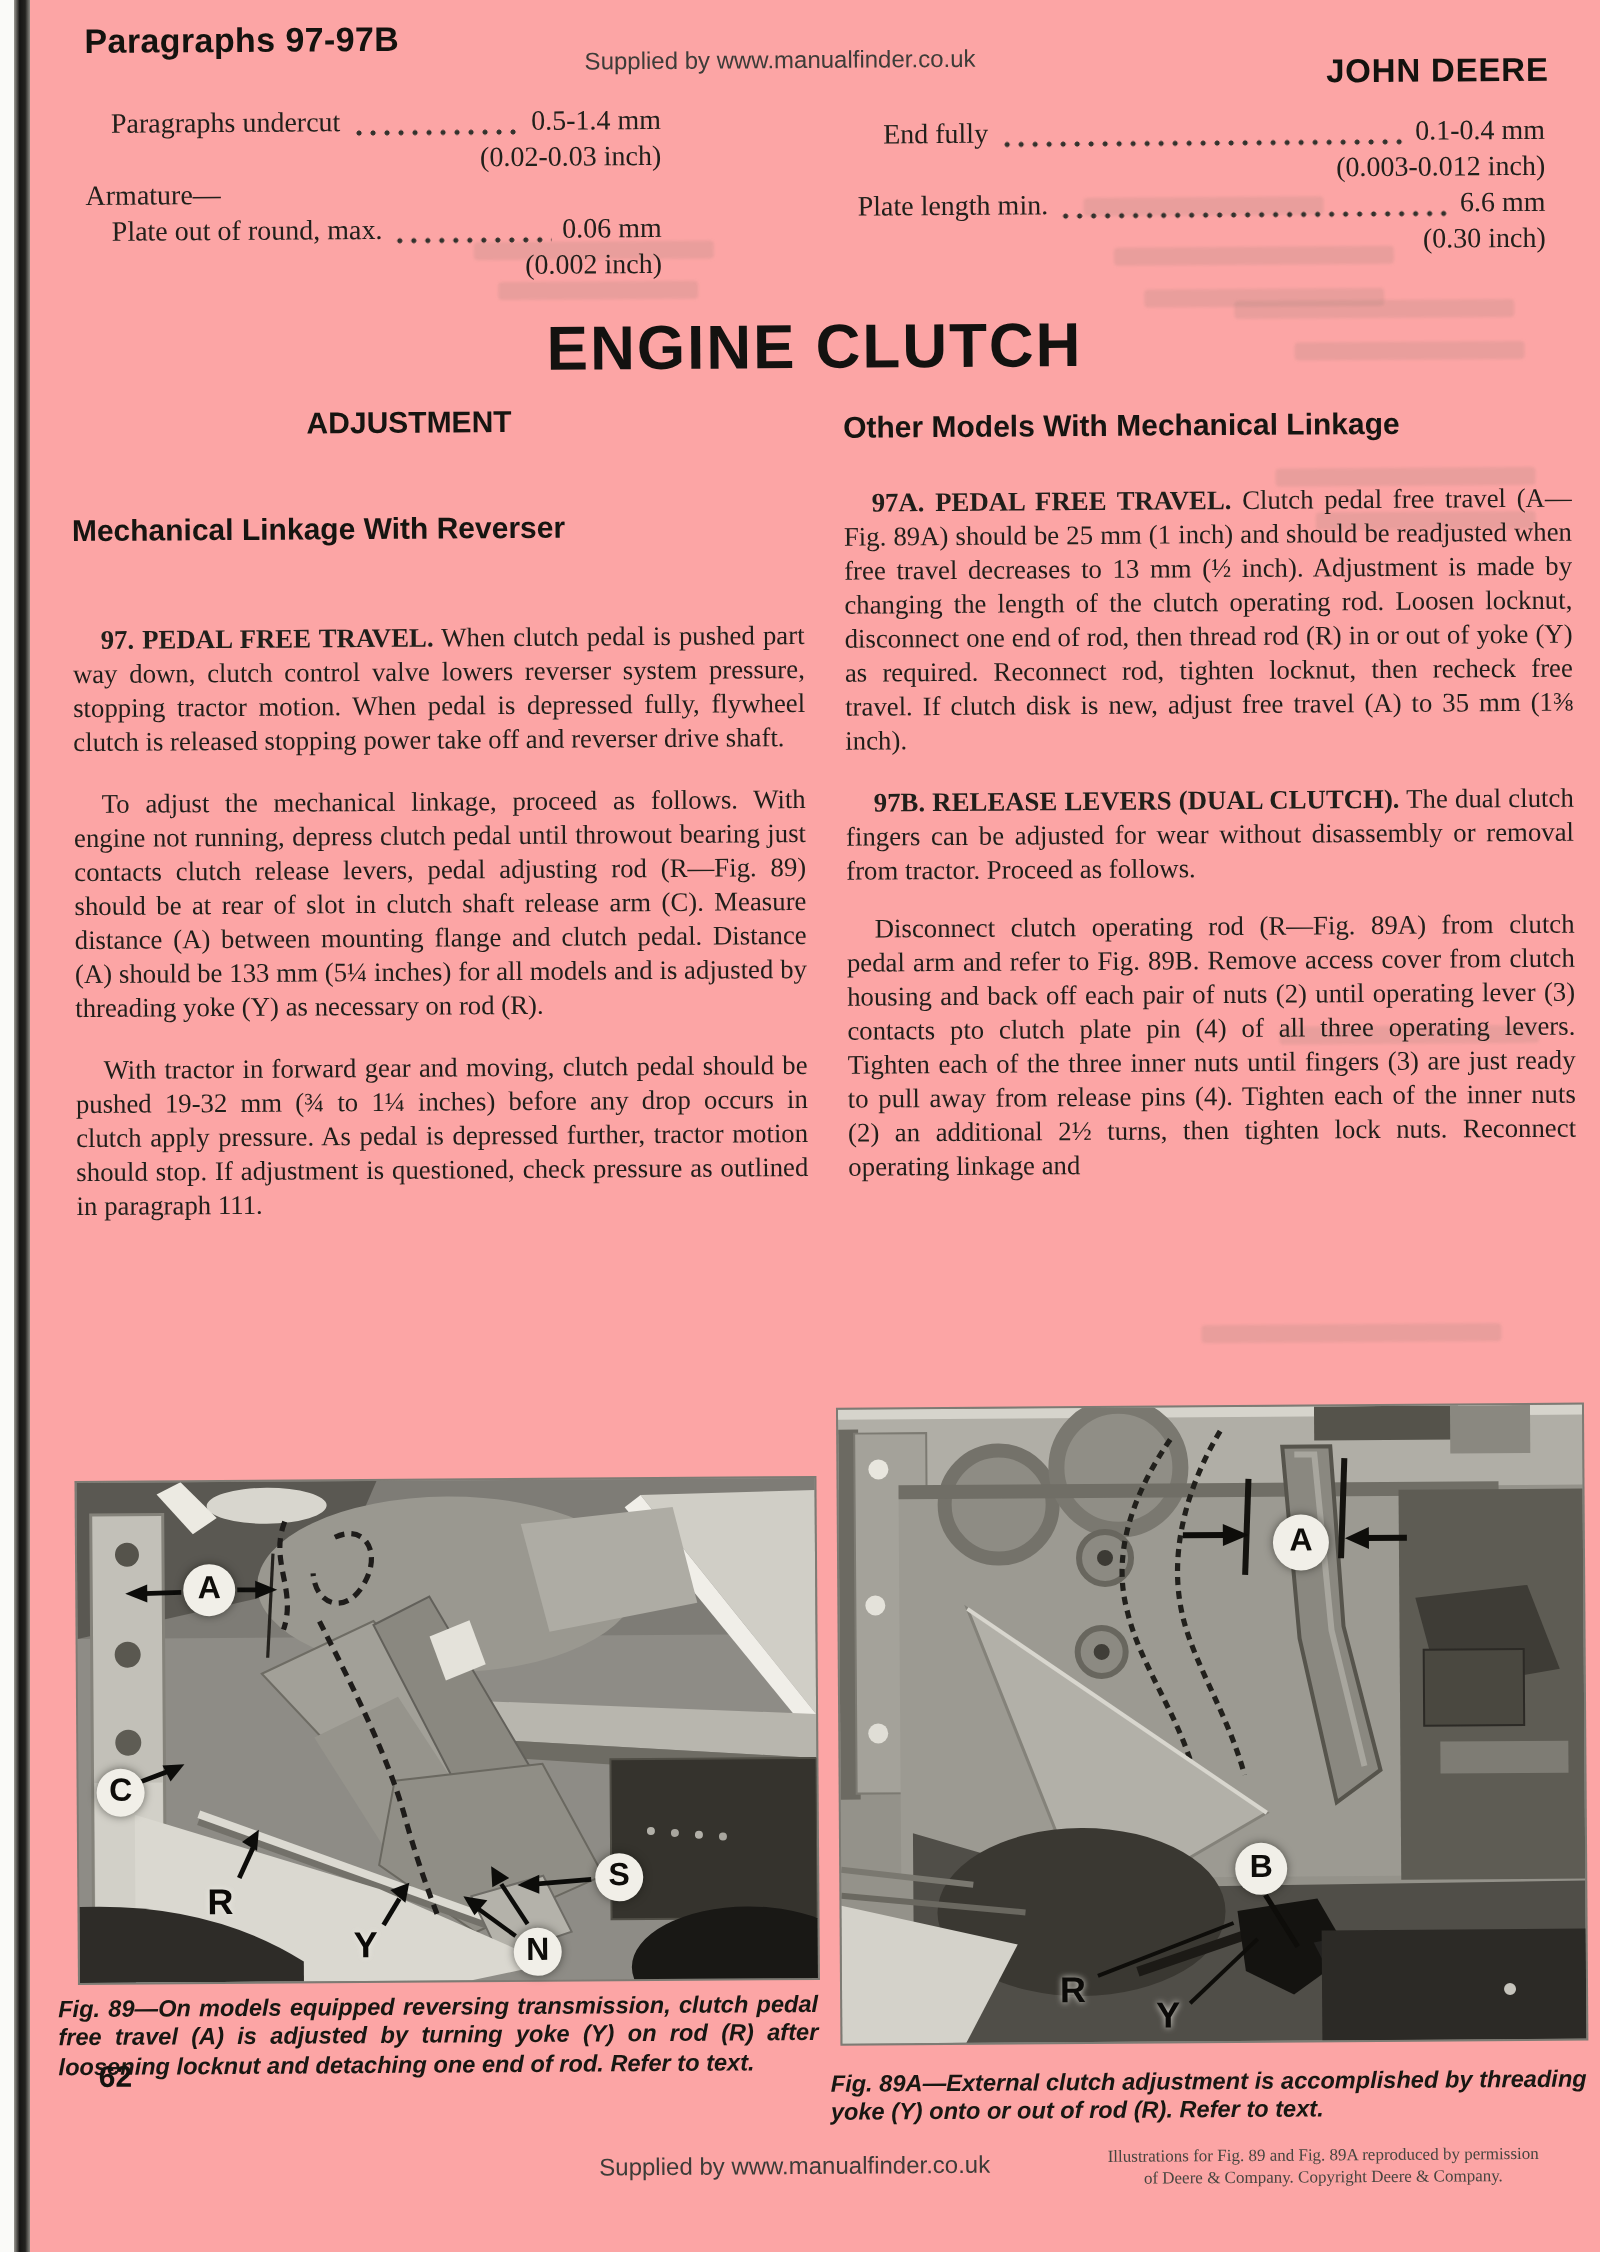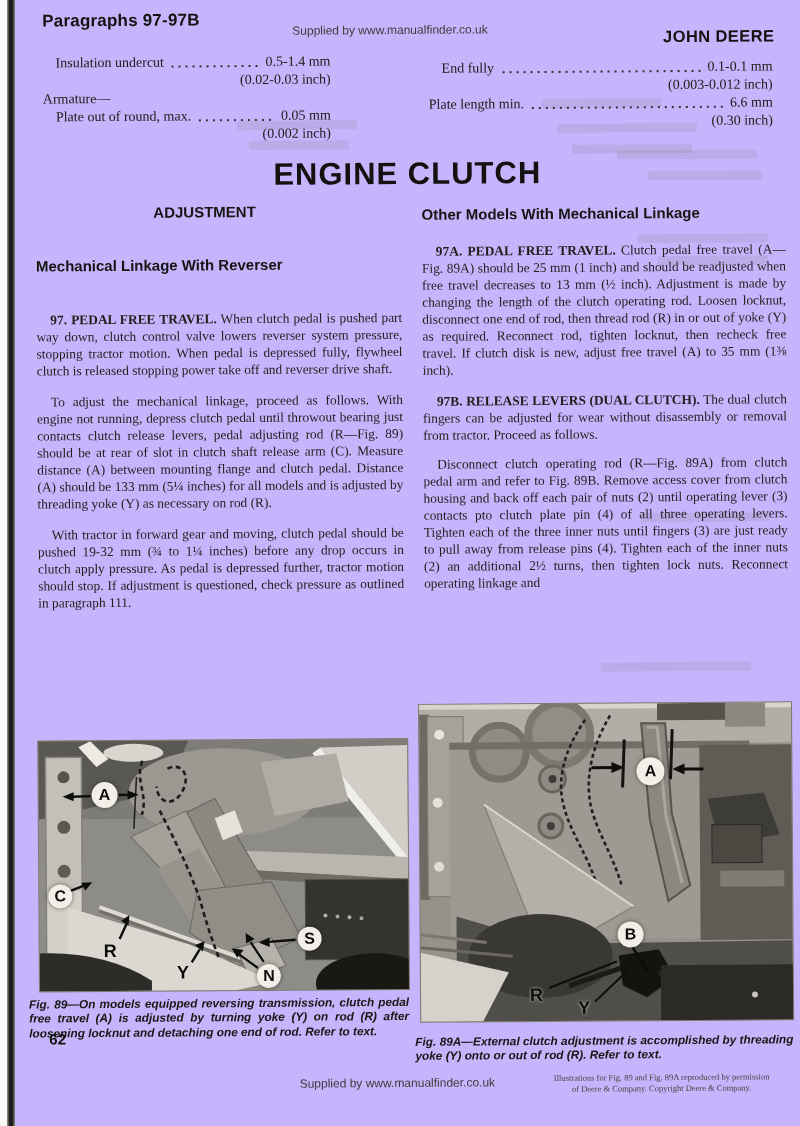--- a/index.html
+++ b/index.html
@@ -2,21 +2,21 @@
 <html><head>
 <meta charset="utf-8">
 <style>
   html,body { margin:0; padding:0; }
   body {
     width:800px; height:1126px; position:relative;
     background:#f6f5f2; overflow:hidden;
     font-family:"Liberation Serif", serif;
     color:#23221e;
   }
-  .page { position:absolute; inset:0; background:#c4b5fd; }
+  .page { position:absolute; inset:0; background:#fca5a5; }
   .edge-white { position:absolute; left:0; top:0; width:7px; height:1126px; background:#fafaf8; }
   .edge-dark  { position:absolute; left:7px; top:0; width:8px; height:1126px;
                 background:linear-gradient(90deg,#9a9892 0%,#161514 35%,#242320 70%,#8c8a84 100%); }
   .content { position:absolute; inset:0; transform:rotate(-0.4deg); transform-origin:50% 50%; }
 
   
   .hdr-paragraphs { position:absolute; left:46px; top:9px;
     font:bold 17px "Liberation Sans", sans-serif; letter-spacing:0.2px; color:#14130f; }
   .hdr-supplied { position:absolute; left:296px; top:23px;
     font:12px "Liberation Sans", sans-serif; color:#3d3c38; }
@@ -102,39 +102,39 @@
     <div class="ghost" style="left:620px;top:152px;width:140px"></div>
     <div class="ghost" style="left:650px;top:173px;width:115px"></div>
     <div class="ghost" style="left:640px;top:236px;width:130px"></div>
     <div class="ghost" style="left:660px;top:258px;width:110px"></div>
     <div class="ghost" style="left:640px;top:515px;width:130px"></div>
     <div class="ghost" style="left:600px;top:664px;width:150px"></div>
     <div class="ghost" style="left:470px;top:1008px;width:90px"></div>
 
     <div class="spec-block spec-left">
       <div class="spec-row">
-        <span class="spec-label ind1">Insulation undercut</span>
+        <span class="spec-label ind1">Paragraphs undercut</span>
         <span class="spec-dots"></span>
         <span class="spec-val">0.5-1.4 mm</span>
       </div>
       <div class="spec-sub">(0.02-0.03 inch)</div>
       <div>Armature—</div>
       <div class="spec-row">
         <span class="spec-label ind1">Plate out of round, max.</span>
         <span class="spec-dots"></span>
-        <span class="spec-val">0.05 mm</span>
+        <span class="spec-val">0.06 mm</span>
       </div>
       <div class="spec-sub">(0.002 inch)</div>
     </div>
 
     <div class="spec-block spec-right">
       <div class="spec-row">
         <span class="spec-label ind1">End fully</span>
         <span class="spec-dots"></span>
-        <span class="spec-val">0.1-0.1 mm</span>
+        <span class="spec-val">0.1-0.4 mm</span>
       </div>
       <div class="spec-sub">(0.003-0.012 inch)</div>
       <div class="spec-row">
         <span class="spec-label">Plate length min.</span>
         <span class="spec-dots"></span>
         <span class="spec-val">6.6 mm</span>
       </div>
       <div class="spec-sub">(0.30 inch)</div>
     </div>
 

